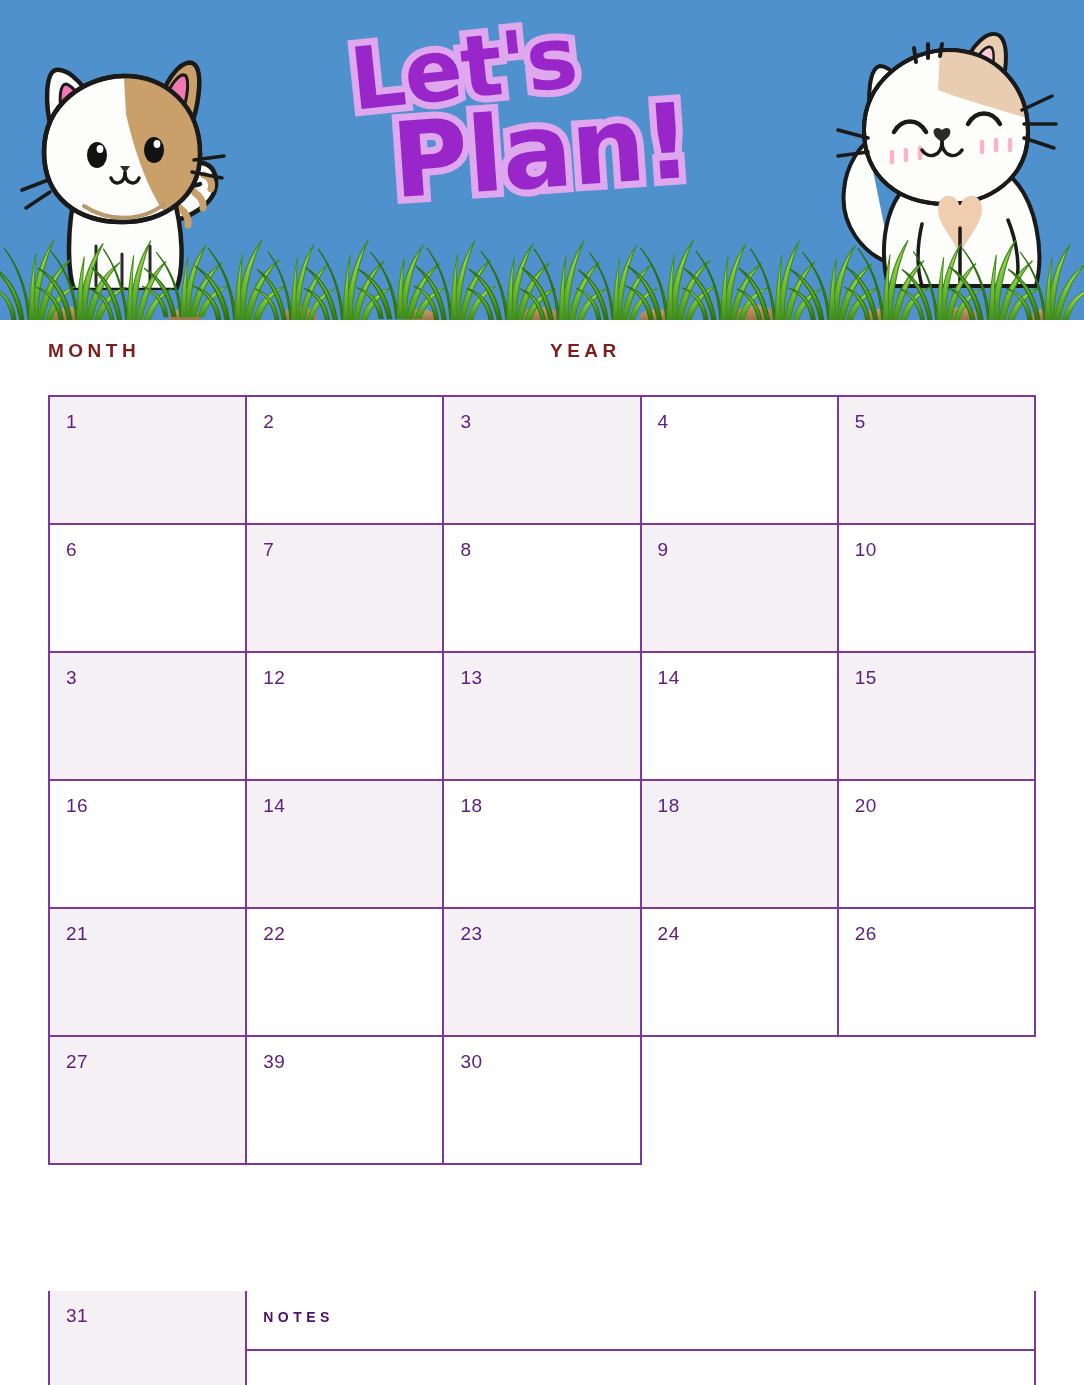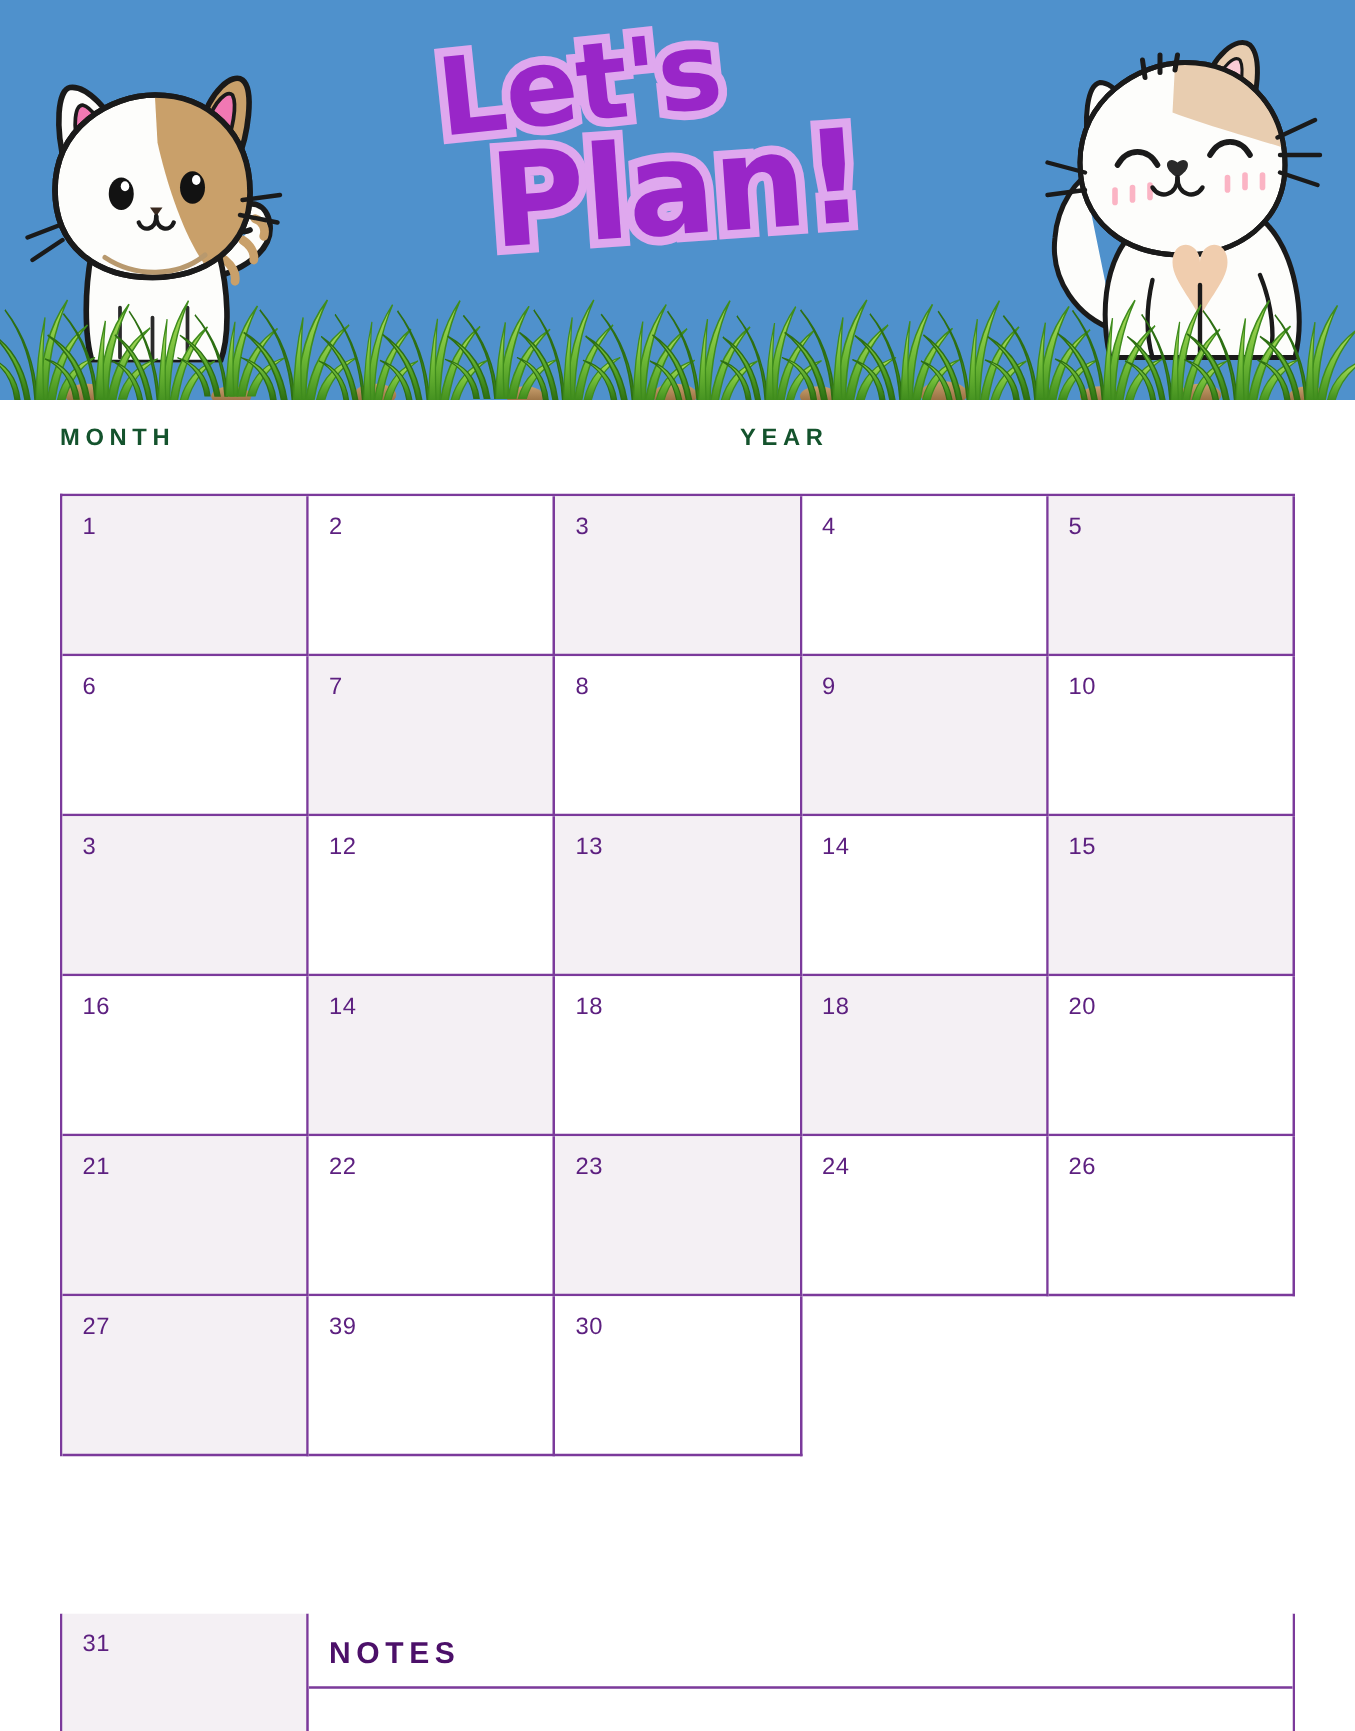--- a/index.html
+++ b/index.html
@@ -98,24 +98,24 @@
     width: 988px;
     height: 40px;
   }
   .field-label {
     position: absolute;
     top: 0;
     font-family: "Liberation Sans", sans-serif;
     font-size: 19px;
     font-weight: bold;
     letter-spacing: 4.5px;
-    color: #14532d;
+    color: #7f1d1d;
   }
   .label-month { left: 0px; }
-  .label-year  { left: 502px; margin-left: 42px; }
+  .label-year  { left: 502px; }
 
   
   .grid {
     position: absolute;
     left: 48px;
     top: 75px;
     width: 988px;
     display: grid;
     grid-template-columns: repeat(5, 1fr);
     grid-auto-rows: 128px;
@@ -173,21 +173,21 @@
     height: 60px;
     border-bottom: 2px solid #7b3a9b;
     box-sizing: border-box;
     background: #ffffff;
   }
   .notes-label {
     position: absolute;
     left: 16px;
     top: 18px;
     font-family: "Liberation Sans", sans-serif;
-    font-size: 24px;
+    font-size: 14px;
     font-weight: bold;
     letter-spacing: 4.5px;
     color: #4c1069;
     text-align: center;
   }
   .notes-body {
     flex: 1;
     background: #ffffff;
   }
 </style>

